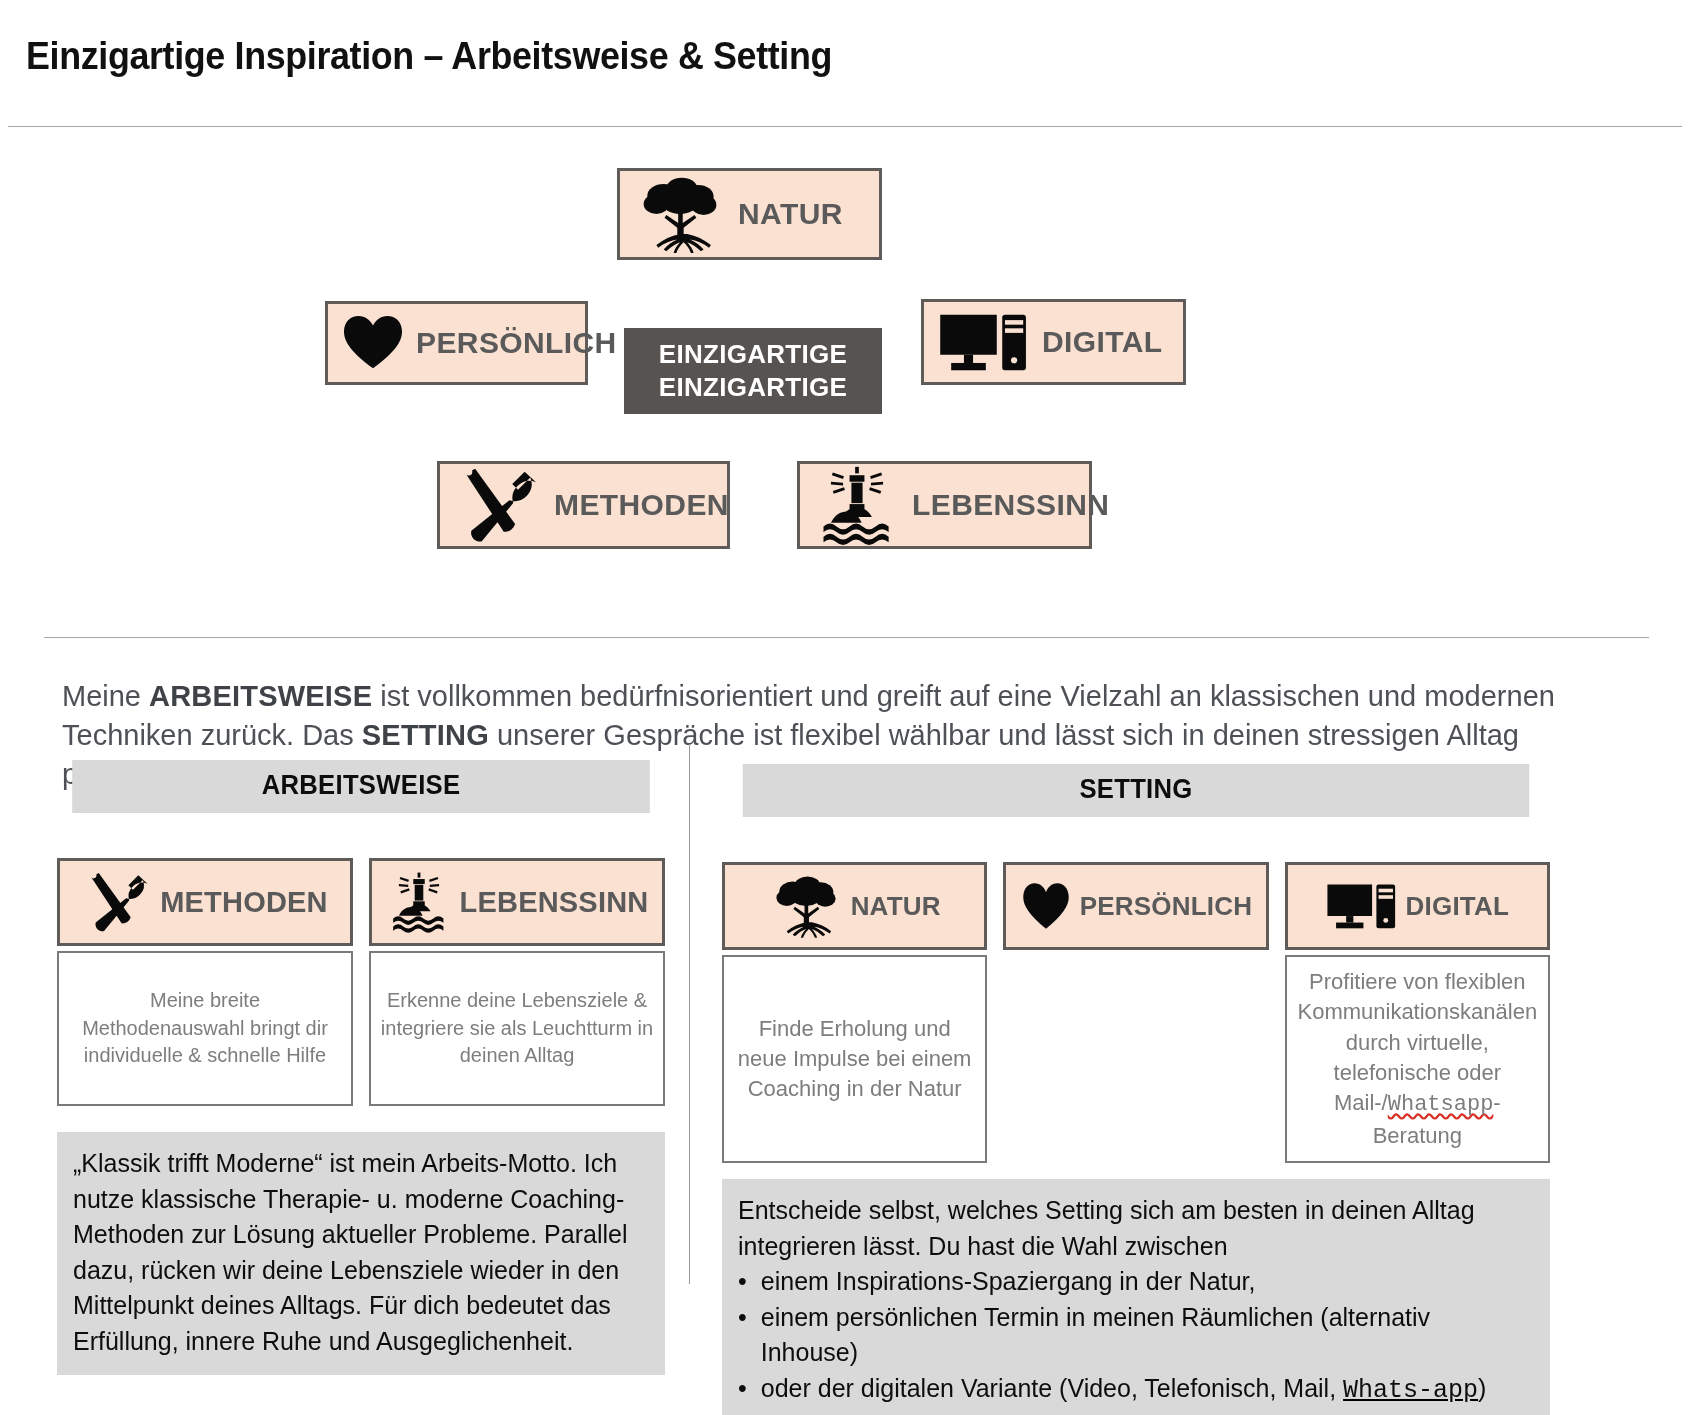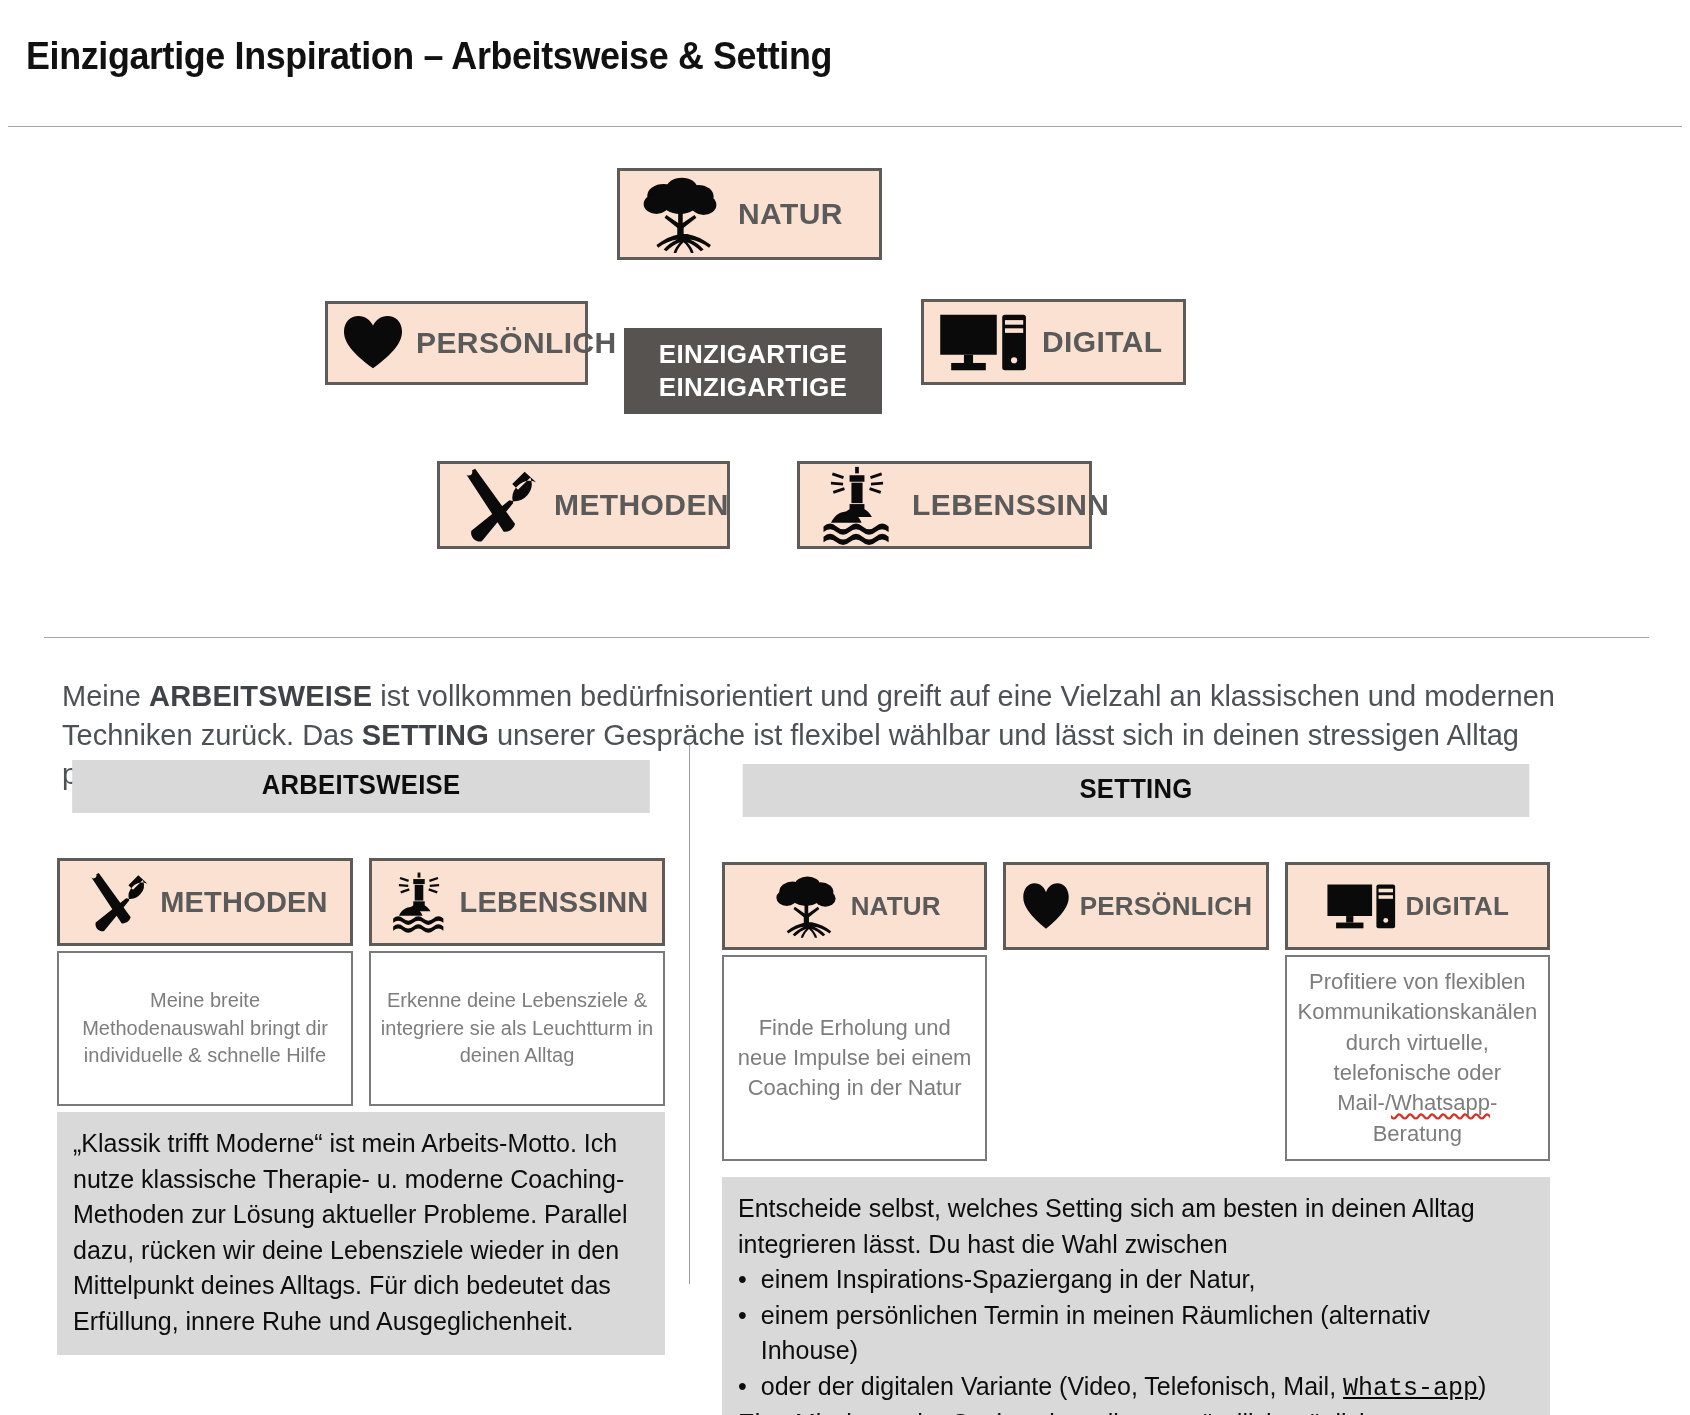--- a/index.html
+++ b/index.html
@@ -144,36 +144,37 @@
     color: #7d7d7d;
     font-size: 20px;
     line-height: 1.38;
     padding: 10px 8px;
     min-height: 155px;
   }
   .col-right .card-body { font-size: 22px; min-height: 150px; }
 
   .note {
     background: #d9d9d9;
-    margin-top: 6px;
+    margin-top: 26px;
     padding: 14px 16px 16px;
     color: #0d0d0d;
     font-size: 25px;
     line-height: 1.42;
   }
   .col-right .note { margin-top: 16px; }
   .note ul { margin: 0; padding: 0; list-style: none; }
   .note li { display: flex; gap: 14px; }
   .note li .bullet { flex: 0 0 auto; }
   .note li .txt { flex: 1 1 auto; }
   .squiggle {
     text-decoration: underline;
     text-decoration-color: #d93025;
     text-decoration-style: wavy;
     text-decoration-skip-ink: none;
+    font-family: Liberation Mono, monospace;
   }
   .ul-plain { text-decoration: underline; text-decoration-color: #000; font-family: Liberation Mono, monospace; }
 </style>
 </head>
 <body>
 
 <div class="page-title">Einzigartige Inspiration – Arbeitsweise &amp; Setting</div>
 <div class="rule-top"></div>
 
 <div class="hub">

